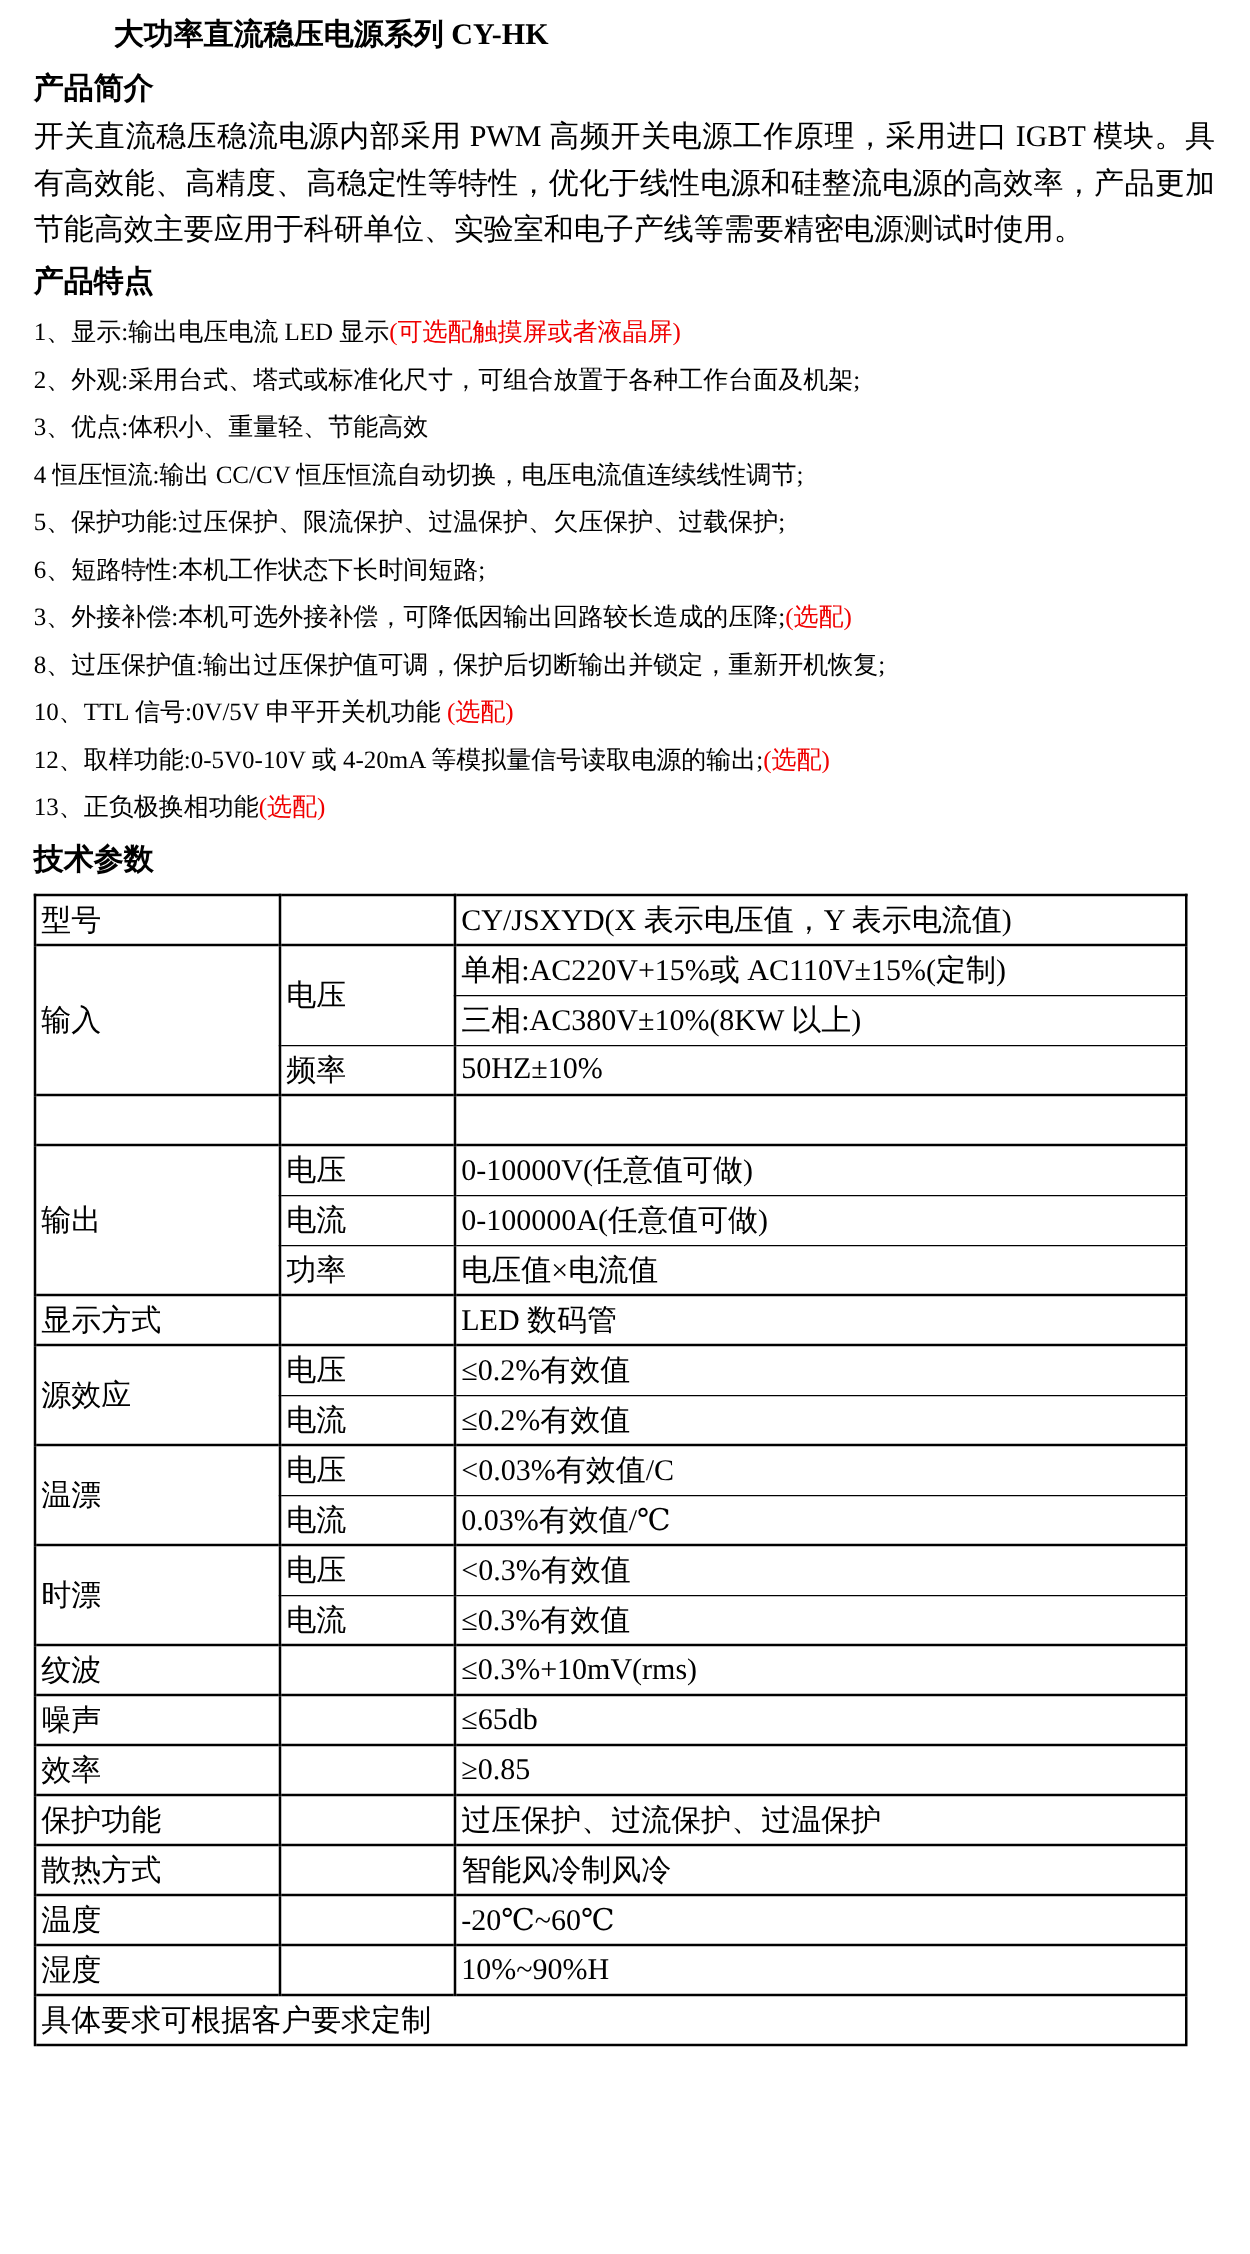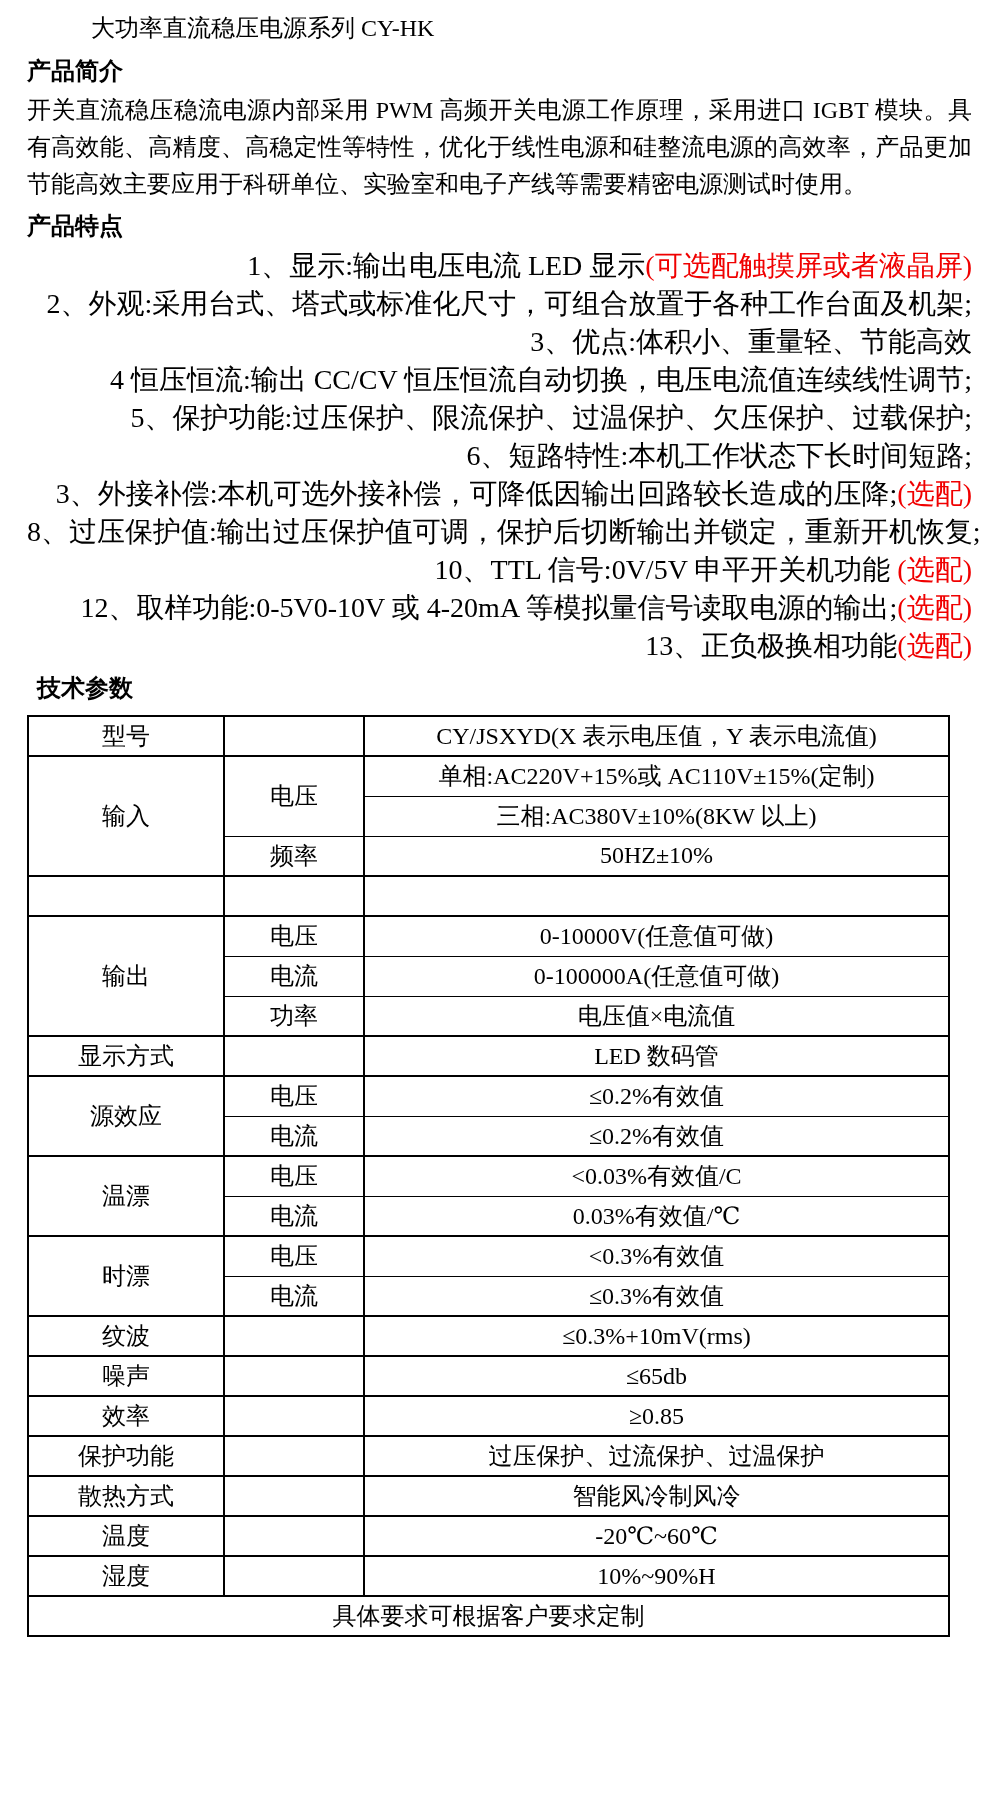--- a/index.html
+++ b/index.html
@@ -9,62 +9,60 @@
     width: 1000px;
     height: 1803px;
     background: #ffffff;
     color: #000000;
     font-family: "Liberation Serif", "DejaVu Serif", serif;
     padding: 10px 28px 0 27px;
     overflow: hidden;
   }
   .doc-title {
     font-size: 24px;
-    font-weight: normal;
+    font-weight: bold;
     line-height: 36px;
     margin: 0 0 8px 64px;
   }
   .section-heading {
     font-size: 24px;
     font-weight: bold;
     line-height: 34px;
     margin: 0 0 4px 0;
   }
   .intro-paragraph {
     font-size: 24px;
     line-height: 37px;
     text-align: justify;
     margin: 0 0 6px 0;
     width: 945px;
   }
   .features-list { margin: 2px 0 6px 0; }
   .feature-item {
-    font-size: 28px;
+    font-size: 20px;
     line-height: 38px;
     white-space: nowrap;
-    text-align: right;
   }
   .opt { color: var(--accent-red, #f00000); }
-  .specs-heading { margin-left: 10px; margin-top: 6px; margin-bottom: 10px; }
+  .specs-heading { margin-top: 6px; margin-bottom: 10px; }
   table.specs {
     border-collapse: collapse;
     width: 923px;
     table-layout: fixed;
     border: 2px solid #000;
   }
   table.specs col.c1 { width: 196px; }
   table.specs col.c2 { width: 140px; }
   table.specs td {
     border: 1px solid #000;
     border-left-width: 2px;
     border-right-width: 2px;
     height: 40px;
     padding: 0 4px;
     font-size: 24px;
-    text-align: center;
     vertical-align: middle;
     overflow: hidden;
   }
   table.specs tr.gt > td { border-top-width: 2px; }
 </style>
 </head>
 <body>
 
 <div class="page">
 

